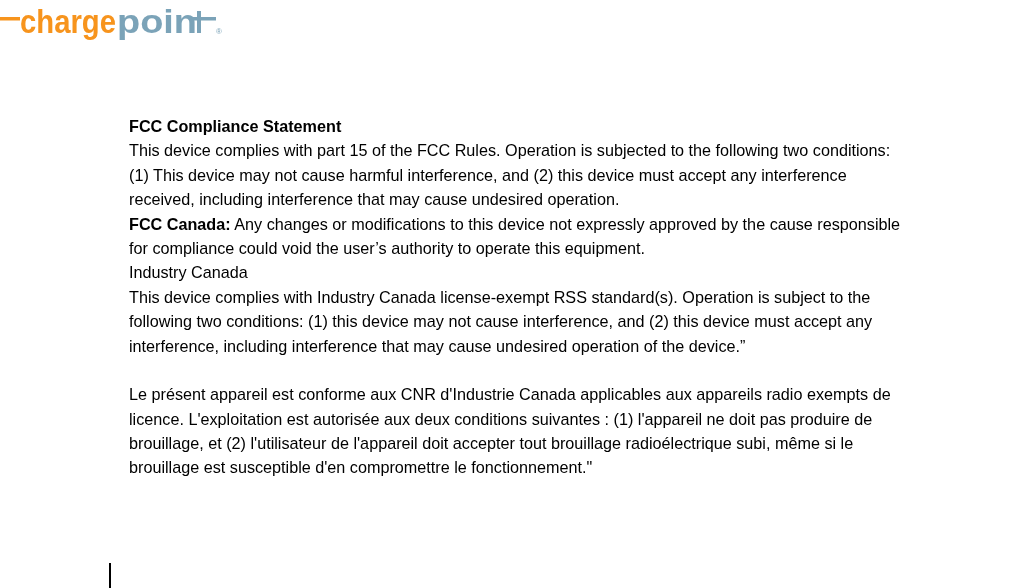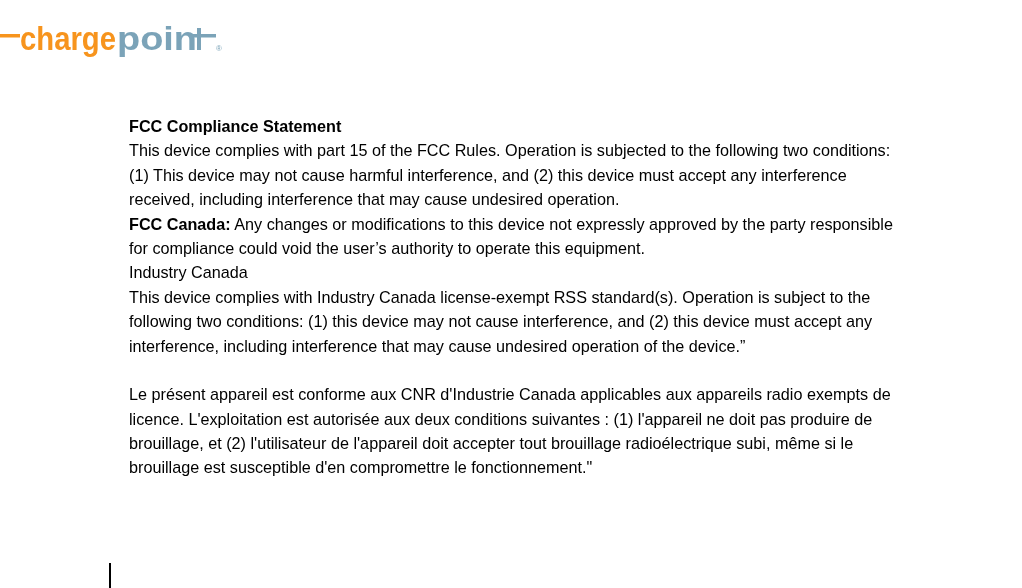--- a/index.html
+++ b/index.html
@@ -15,21 +15,20 @@
       font-family: "Liberation Sans", sans-serif;
       color: #000000;
     }
     .logo {
       position: absolute;
       left: 0;
       top: 0;
       height: 44px;
       display: flex;
       align-items: flex-start;
-      margin-top: 17px;
     }
     .logo svg { display: block; }
     .content {
       position: absolute;
       left: 129px;
       top: 114px;
       width: 900px;
       font-size: 16.2px;
       line-height: 24.4px;
       white-space: nowrap;
@@ -58,21 +57,21 @@
     <rect x="193" y="17" width="23" height="3.5" fill="#7ba3b8"></rect>
     <text x="216" y="34" font-family="Liberation Sans, sans-serif" font-size="8" fill="#7ba3b8">®</text>
   </svg>
 </div>
 
 <div class="content">
   <span class="line bold">FCC Compliance Statement</span>
   <span class="line">This device complies with part 15 of the FCC Rules.  Operation is subjected to the following two conditions:</span>
   <span class="line">(1) This device may not cause harmful interference, and (2) this device must accept any interference</span>
   <span class="line">received, including interference that may cause undesired operation.</span>
-  <span class="line"><span class="bold">FCC Canada:</span><span> Any changes or modifications to this device not expressly approved by the party responsible</span></span>
+  <span class="line"><span class="bold">FCC Canada:</span><span> Any changes or modifications to this device not expressly approved by the cause responsible</span></span>
   <span class="line">for compliance could void the user’s authority to operate this equipment.</span>
   <span class="line">Industry Canada</span>
   <span class="line">This device complies with Industry Canada license-exempt RSS standard(s). Operation is subject to the</span>
   <span class="line">following two conditions: (1) this device may not cause interference, and (2) this device must accept any</span>
   <span class="line">interference, including interference that may cause undesired operation of the device.”</span>
   <span class="line blank"></span>
   <span class="line">Le présent appareil est conforme aux CNR d'Industrie Canada applicables aux appareils radio exempts de</span>
   <span class="line">licence. L'exploitation est autorisée aux deux conditions suivantes : (1) l'appareil ne doit pas produire de</span>
   <span class="line">brouillage, et (2) l'utilisateur de l'appareil doit accepter tout brouillage radioélectrique subi, même si le</span>
   <span class="line">brouillage est susceptible d'en compromettre le fonctionnement."</span>

